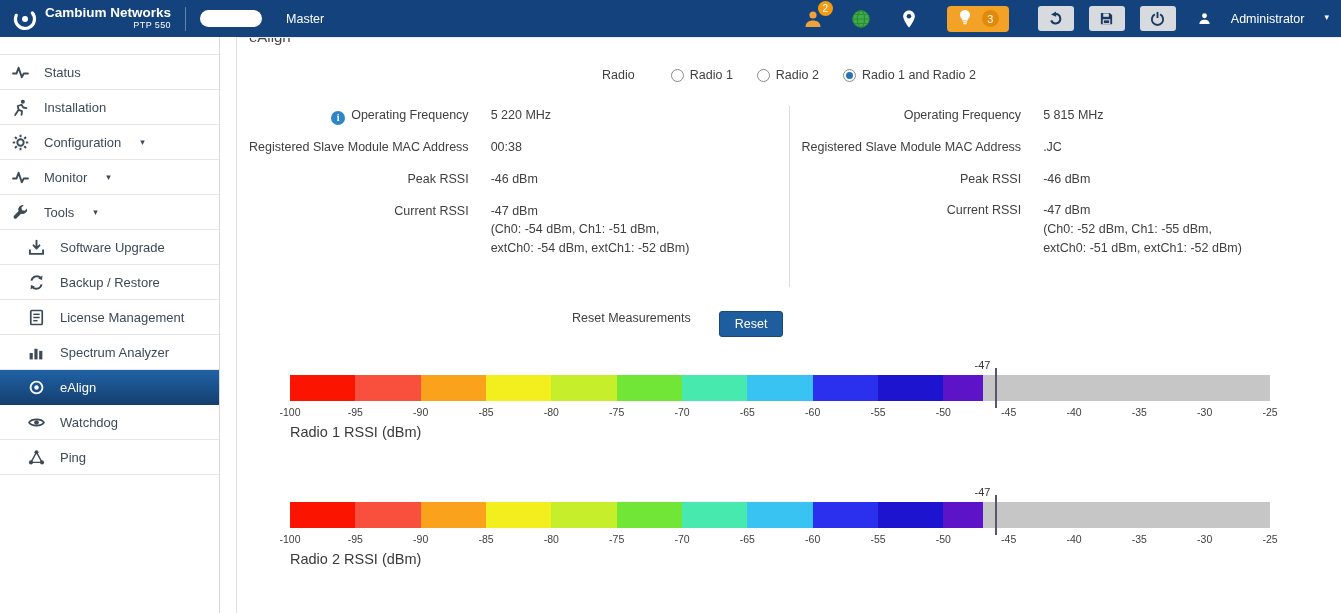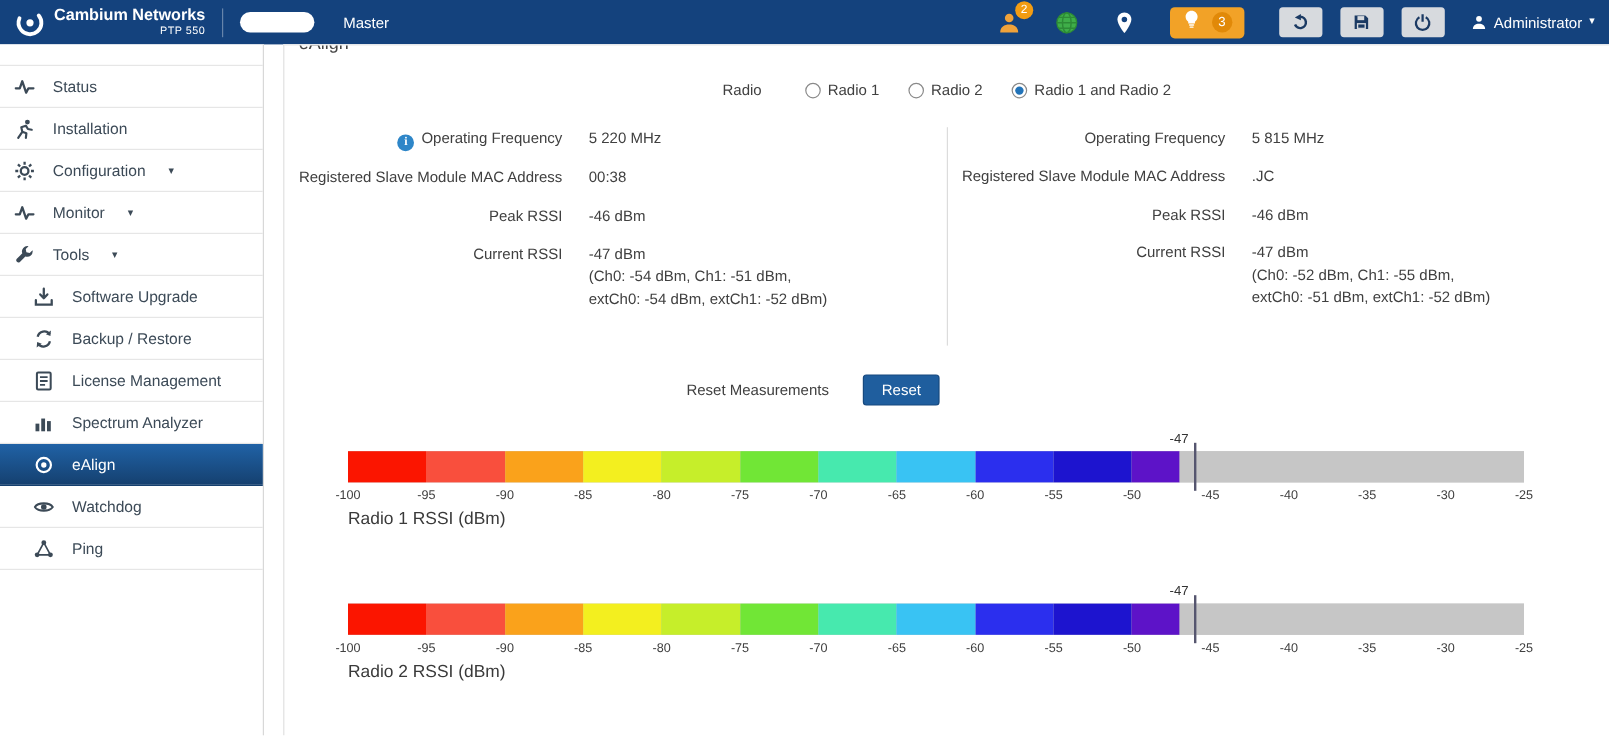--- a/index.html
+++ b/index.html
@@ -18,21 +18,21 @@
   .mode-label{font-size:12.5px;margin-left:24px}
   .flex-spacer{flex:1}
   .tb-icon{position:relative;margin:0 14px;display:inline-flex;cursor:pointer}
   .tb-icon svg{width:20px;height:20px}
   .badge{position:absolute;top:-8px;right:-10px;background:#f39c12;color:#fff;font-size:10px;min-width:15px;height:15px;border-radius:8px;display:flex;align-items:center;justify-content:center;padding:0 3px}
   .hint-btn{background:#f2a227;border-radius:4px;height:26px;display:inline-flex;align-items:center;padding:0 10px;gap:9px;margin:0 14px;cursor:pointer}
   .hint-btn svg{width:16px;height:16px}
   .hint-badge{background:#e18908;color:#fff;font-size:11px;min-width:17px;height:17px;border-radius:9px;display:flex;align-items:center;justify-content:center;padding:0 4px}
   .tb-btn{width:36px;height:25px;border:none;border-radius:3px;background:#d7dade;display:inline-flex;align-items:center;justify-content:center;margin-left:15px;cursor:pointer}
   .tb-btn svg{width:15px;height:15px;display:block}
-  .admin{display:inline-flex;align-items:flex-start;gap:6px;margin-left:22px;font-size:12.5px;cursor:pointer;white-space:nowrap}
+  .admin{display:inline-flex;align-items:flex-start;gap:20px;margin-left:22px;font-size:12.5px;cursor:pointer;white-space:nowrap}
   .admin svg{width:13px;height:13px}
   .caret-glyph{font-size:9px}
 
   
   .layout{display:flex;height:576px}
   .sidebar{flex:0 0 220px;width:220px;border-right:1px solid #d8d8d8;background:#fff;height:100%}
   .side-items{margin-top:17px;border-top:1px solid #e6e6e6}
   .side-item{display:flex;align-items:center;height:35px;padding:0 12px;border-bottom:1px solid #e6e6e6;font-size:13px;color:#3c4a57;cursor:pointer;gap:15px;white-space:nowrap}
   .side-item.sub{padding-left:28px}
   .side-item .icon{width:17px;height:17px;display:inline-flex;color:#3c4a57;flex:0 0 17px}
@@ -58,21 +58,21 @@
   
   .panels{display:flex;margin-top:24px}
   .panel{flex:1;padding-bottom:16px}
   .panel.divided{border-left:1px solid #dcdcdc}
   .info-row{display:flex;margin-bottom:13px;font-size:12.5px;line-height:1.5}
   .info-label{flex:0 0 42%;text-align:right;color:#404040}
   .info-value{padding-left:22px;max-width:300px;color:#404040}
   .info-icon{display:inline-block;width:14px;height:14px;line-height:14px;border-radius:50%;background:#2e86c8;color:#fff;text-align:center;font-size:10px;font-weight:bold;font-family:"Liberation Serif",serif;margin-right:6px;vertical-align:-2px;cursor:pointer}
 
   
-  .reset-row{display:flex;align-items:center;gap:28px;margin:24px 0 0 335px;font-size:12.5px}
+  .reset-row{display:flex;gap:28px;margin:24px 0 0 335px;font-size:12.5px}
   .reset-btn{background:#1f5e9e;border:1px solid #17497f;color:#fff;font-size:12.5px;padding:5px 15px;border-radius:3px;cursor:pointer;font-family:inherit}
 
   
   .gauges{margin:22px 0 0 53px;width:980px}
   .gauge{position:relative;padding-top:16px;margin-bottom:46px}
   .gauge-curlabel{position:absolute;top:0;transform:translateX(-50%);font-size:11px;color:#333}
   .gauge-bar{position:relative;height:26px;background:#c6c6c6}
   .gauge-bar .seg{position:absolute;top:0;bottom:0}
   .gauge-bar .marker{position:absolute;top:-7px;bottom:-7px;width:2px;background:#56566f;transform:translateX(-1px)}
   .gauge-ticks{position:relative;height:17px}

